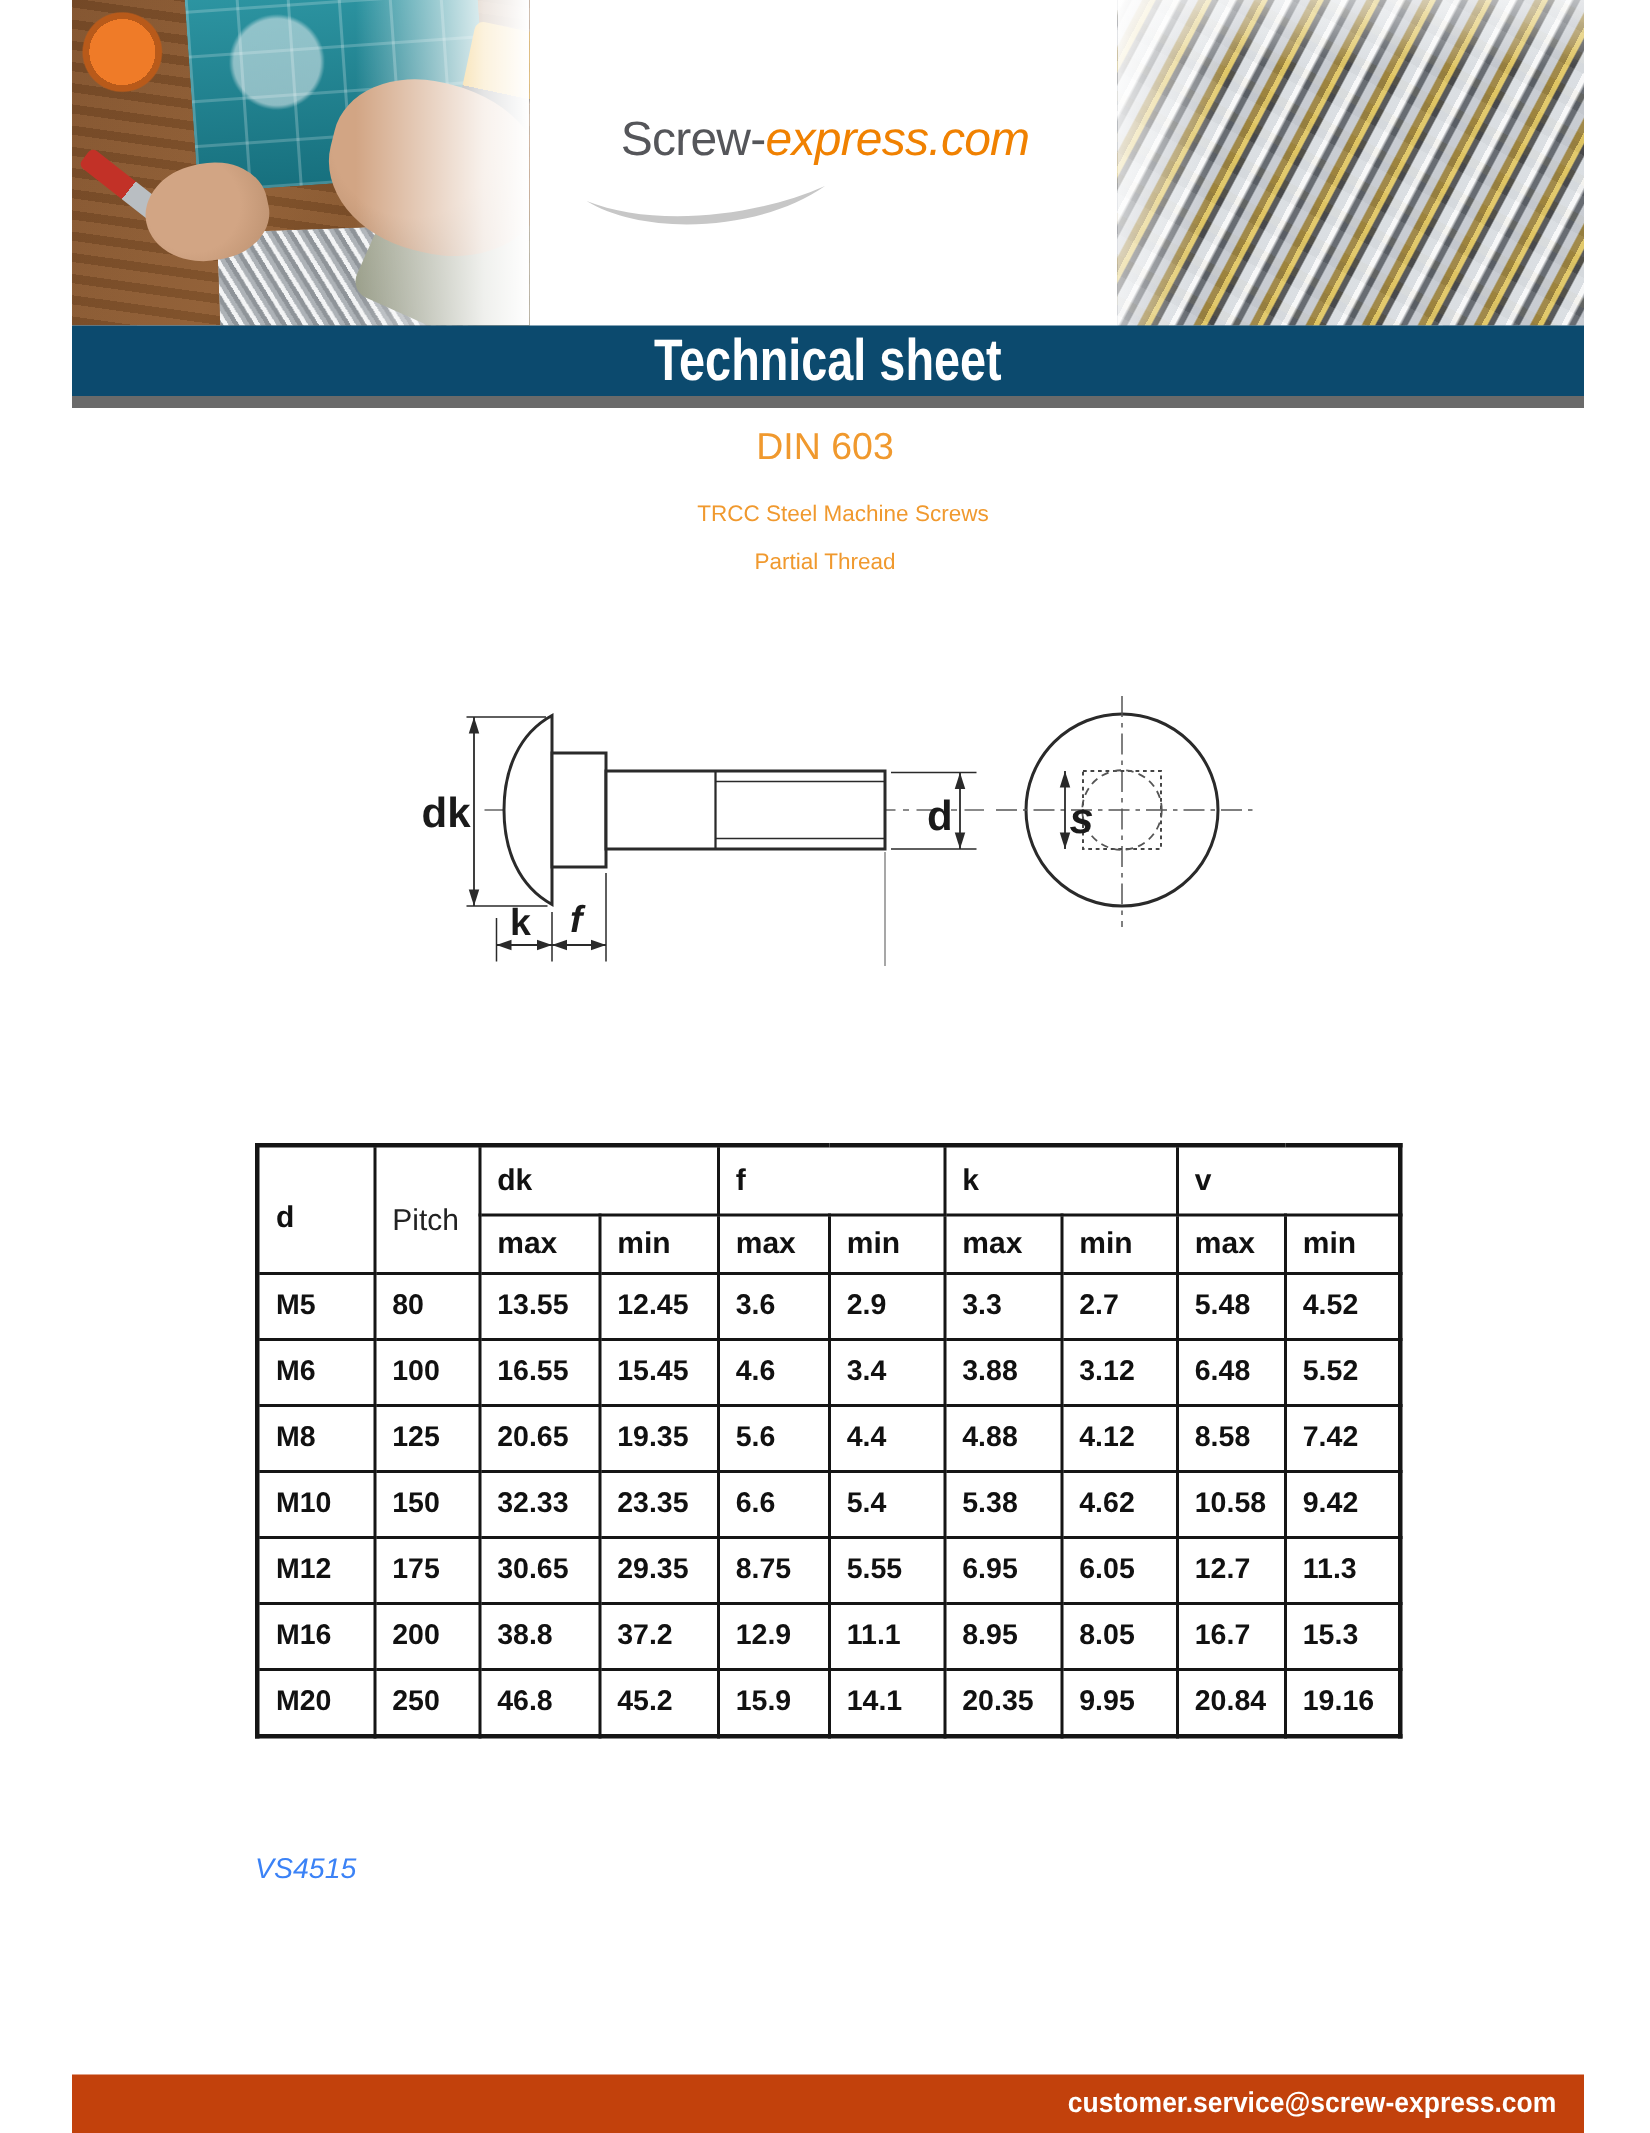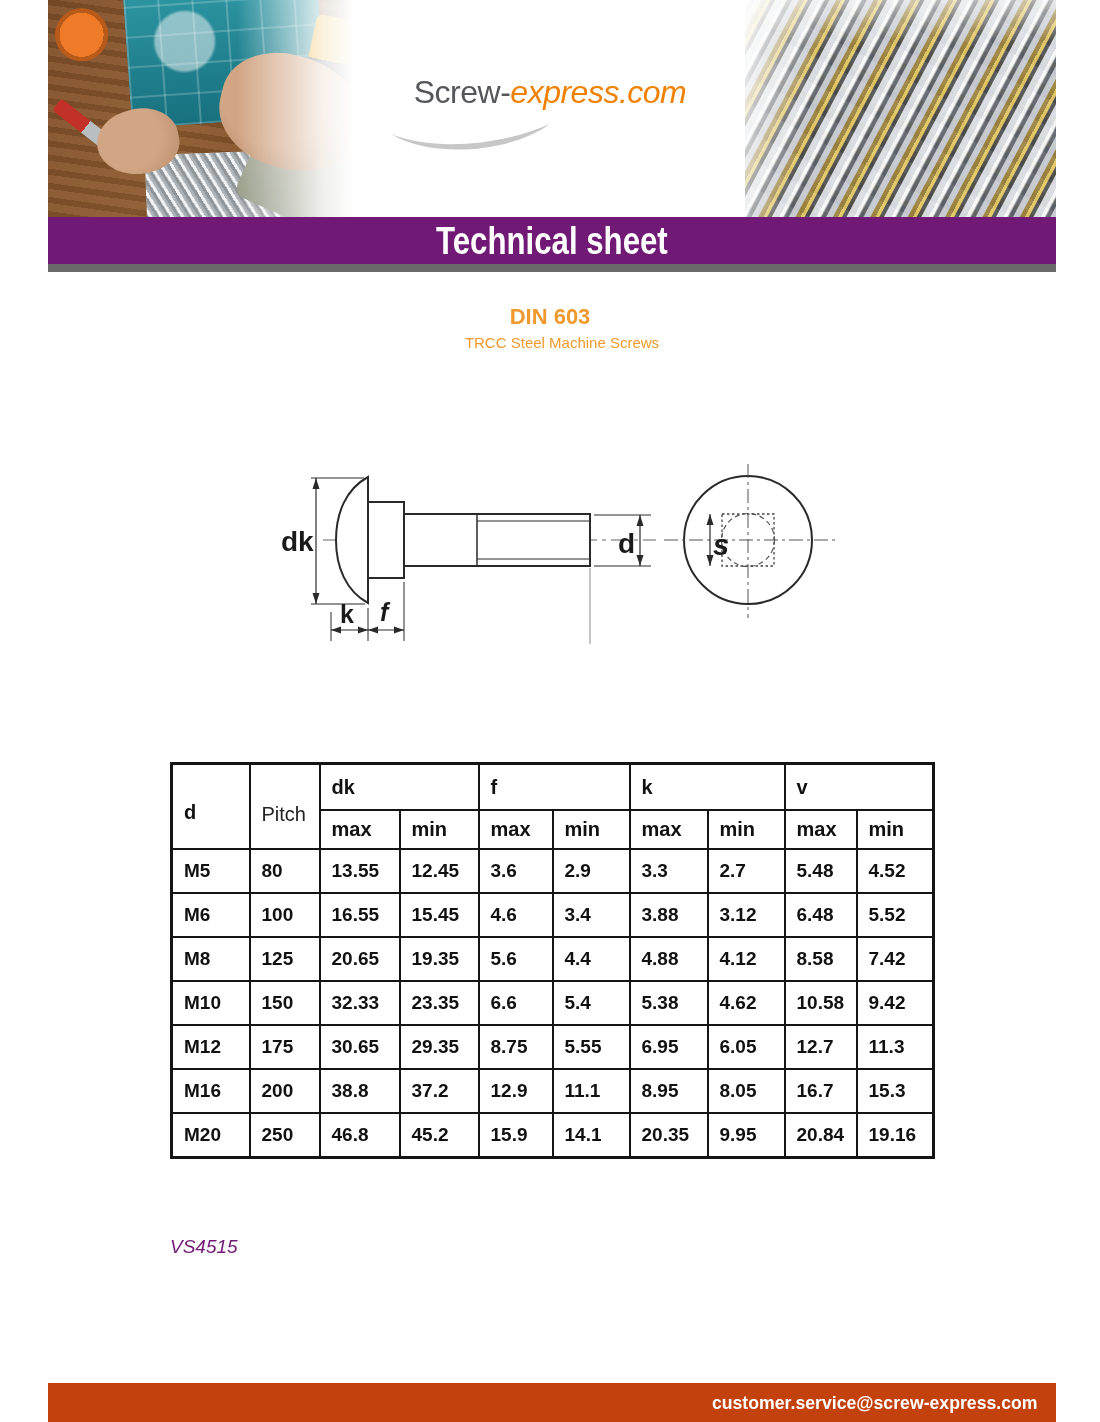--- a/index.html
+++ b/index.html
@@ -60,44 +60,44 @@
       linear-gradient(100deg, #fff 0%, rgba(255,255,255,.7) 7%, rgba(255,255,255,0) 24%);
   }
   
   .logo{position:absolute;left:0;top:76px;width:100%;text-align:center;
     font-size:32px;font-weight:400;letter-spacing:-0.5px;line-height:1;}
   .logo .part1{color:#55565a;}
   .logo .part2{color:#f08101;font-style:italic;}
   .swoosh{position:absolute;left:388px;top:118px;width:165px;height:38px;}
   
   .banner{position:absolute;left:48px;top:217px;width:1008px;height:47px;
-    background:#701a75;text-align:center;line-height:47px;}
+    background:#0c4a6e;text-align:center;line-height:47px;}
   .banner .banner-text{display:inline-block;color:#fff;font-size:39px;font-weight:800;
     letter-spacing:0px;transform:scaleX(.8);transform-origin:center;line-height:47px;}
   .banner-underline{position:absolute;left:48px;top:264px;width:1008px;height:8px;background:#6a6a6a;}
   
   .heading{position:absolute;left:0;width:100%;text-align:center;color:#f0992e;}
-  .heading.din{top:304px;font-size:22px;font-weight:700;}
+  .heading.din{top:284px;font-size:25px;font-weight:400;}
   .heading.sub1{top:334px;font-size:15px;font-weight:500;padding-left:12px;}
   .heading.sub2{top:366px;font-size:15px;font-weight:500;}
   
   .drawing{position:absolute;left:240px;top:445px;width:630px;height:215px;}
   .drawing text{font-family:"Liberation Sans","DejaVu Sans",sans-serif;}
   
   table.spec{position:absolute;left:170px;top:762px;width:763px;border-collapse:collapse;
     table-layout:fixed;border:3px solid #151515;}
   table.spec th,table.spec td{border:2px solid #151515;text-align:left;padding:0 0 0 11px;
     font-weight:700;color:#111;overflow:hidden;white-space:nowrap;}
   table.spec thead tr.groups th{height:44px;font-size:20px;vertical-align:middle;}
   table.spec thead th.span2{vertical-align:top;padding-top:12px;}
   table.spec thead th.pitch{font-size:13px;font-weight:400;color:#222;padding-top:16px;}
   table.spec thead tr.subs th{height:37px;font-size:20px;}
   table.spec tbody td{height:42px;font-size:19px;}
   
-  .footnote{position:absolute;left:170px;top:1236px;font-size:19px;font-style:italic;color:#701a75;}
+  .footnote{position:absolute;left:170px;top:1236px;font-size:19px;font-style:italic;color:#3b82f6;}
   .footer-bar{position:absolute;left:48px;top:1383px;width:1008px;height:39px;background:#c2410c;
     text-align:right;}
   .footer-bar .email{display:inline-block;color:#fff;font-weight:700;font-size:19px;line-height:39px;
     padding-right:20px;transform:scaleX(.93);transform-origin:right center;}
 </style>
 </head>
 <body>
 
 <div class="page">
 
@@ -119,20 +119,21 @@
     <path d="M3,16 C45,33 112,28 162,6 C120,36 42,40 3,16 Z" fill="#c7c7c7"></path>
   </svg>
 
   <div class="banner">
     <span class="banner-text">Technical sheet</span>
   </div>
   <div class="banner-underline"></div>
 
   <div class="heading din">DIN 603</div>
   <div class="heading sub1">TRCC Steel Machine Screws</div>
+  <div class="heading sub2">Partial Thread</div>
 
   <svg class="drawing" viewBox="240 445 630 215">
     <g stroke="#2a2a2a" fill="none">
 
       <line x1="323" y1="540" x2="656" y2="540" stroke="#666" stroke-width="1" stroke-dasharray="18 5 4 5"></line>
 
       <path d="M368,477 C346,489 336,513 336,540 C336,567 346,591 368,603 L368,477 Z" fill="#fff" stroke-width="2"></path>
 
       <rect x="368" y="502" width="36" height="76" fill="#fff" stroke-width="2"></rect>
 

